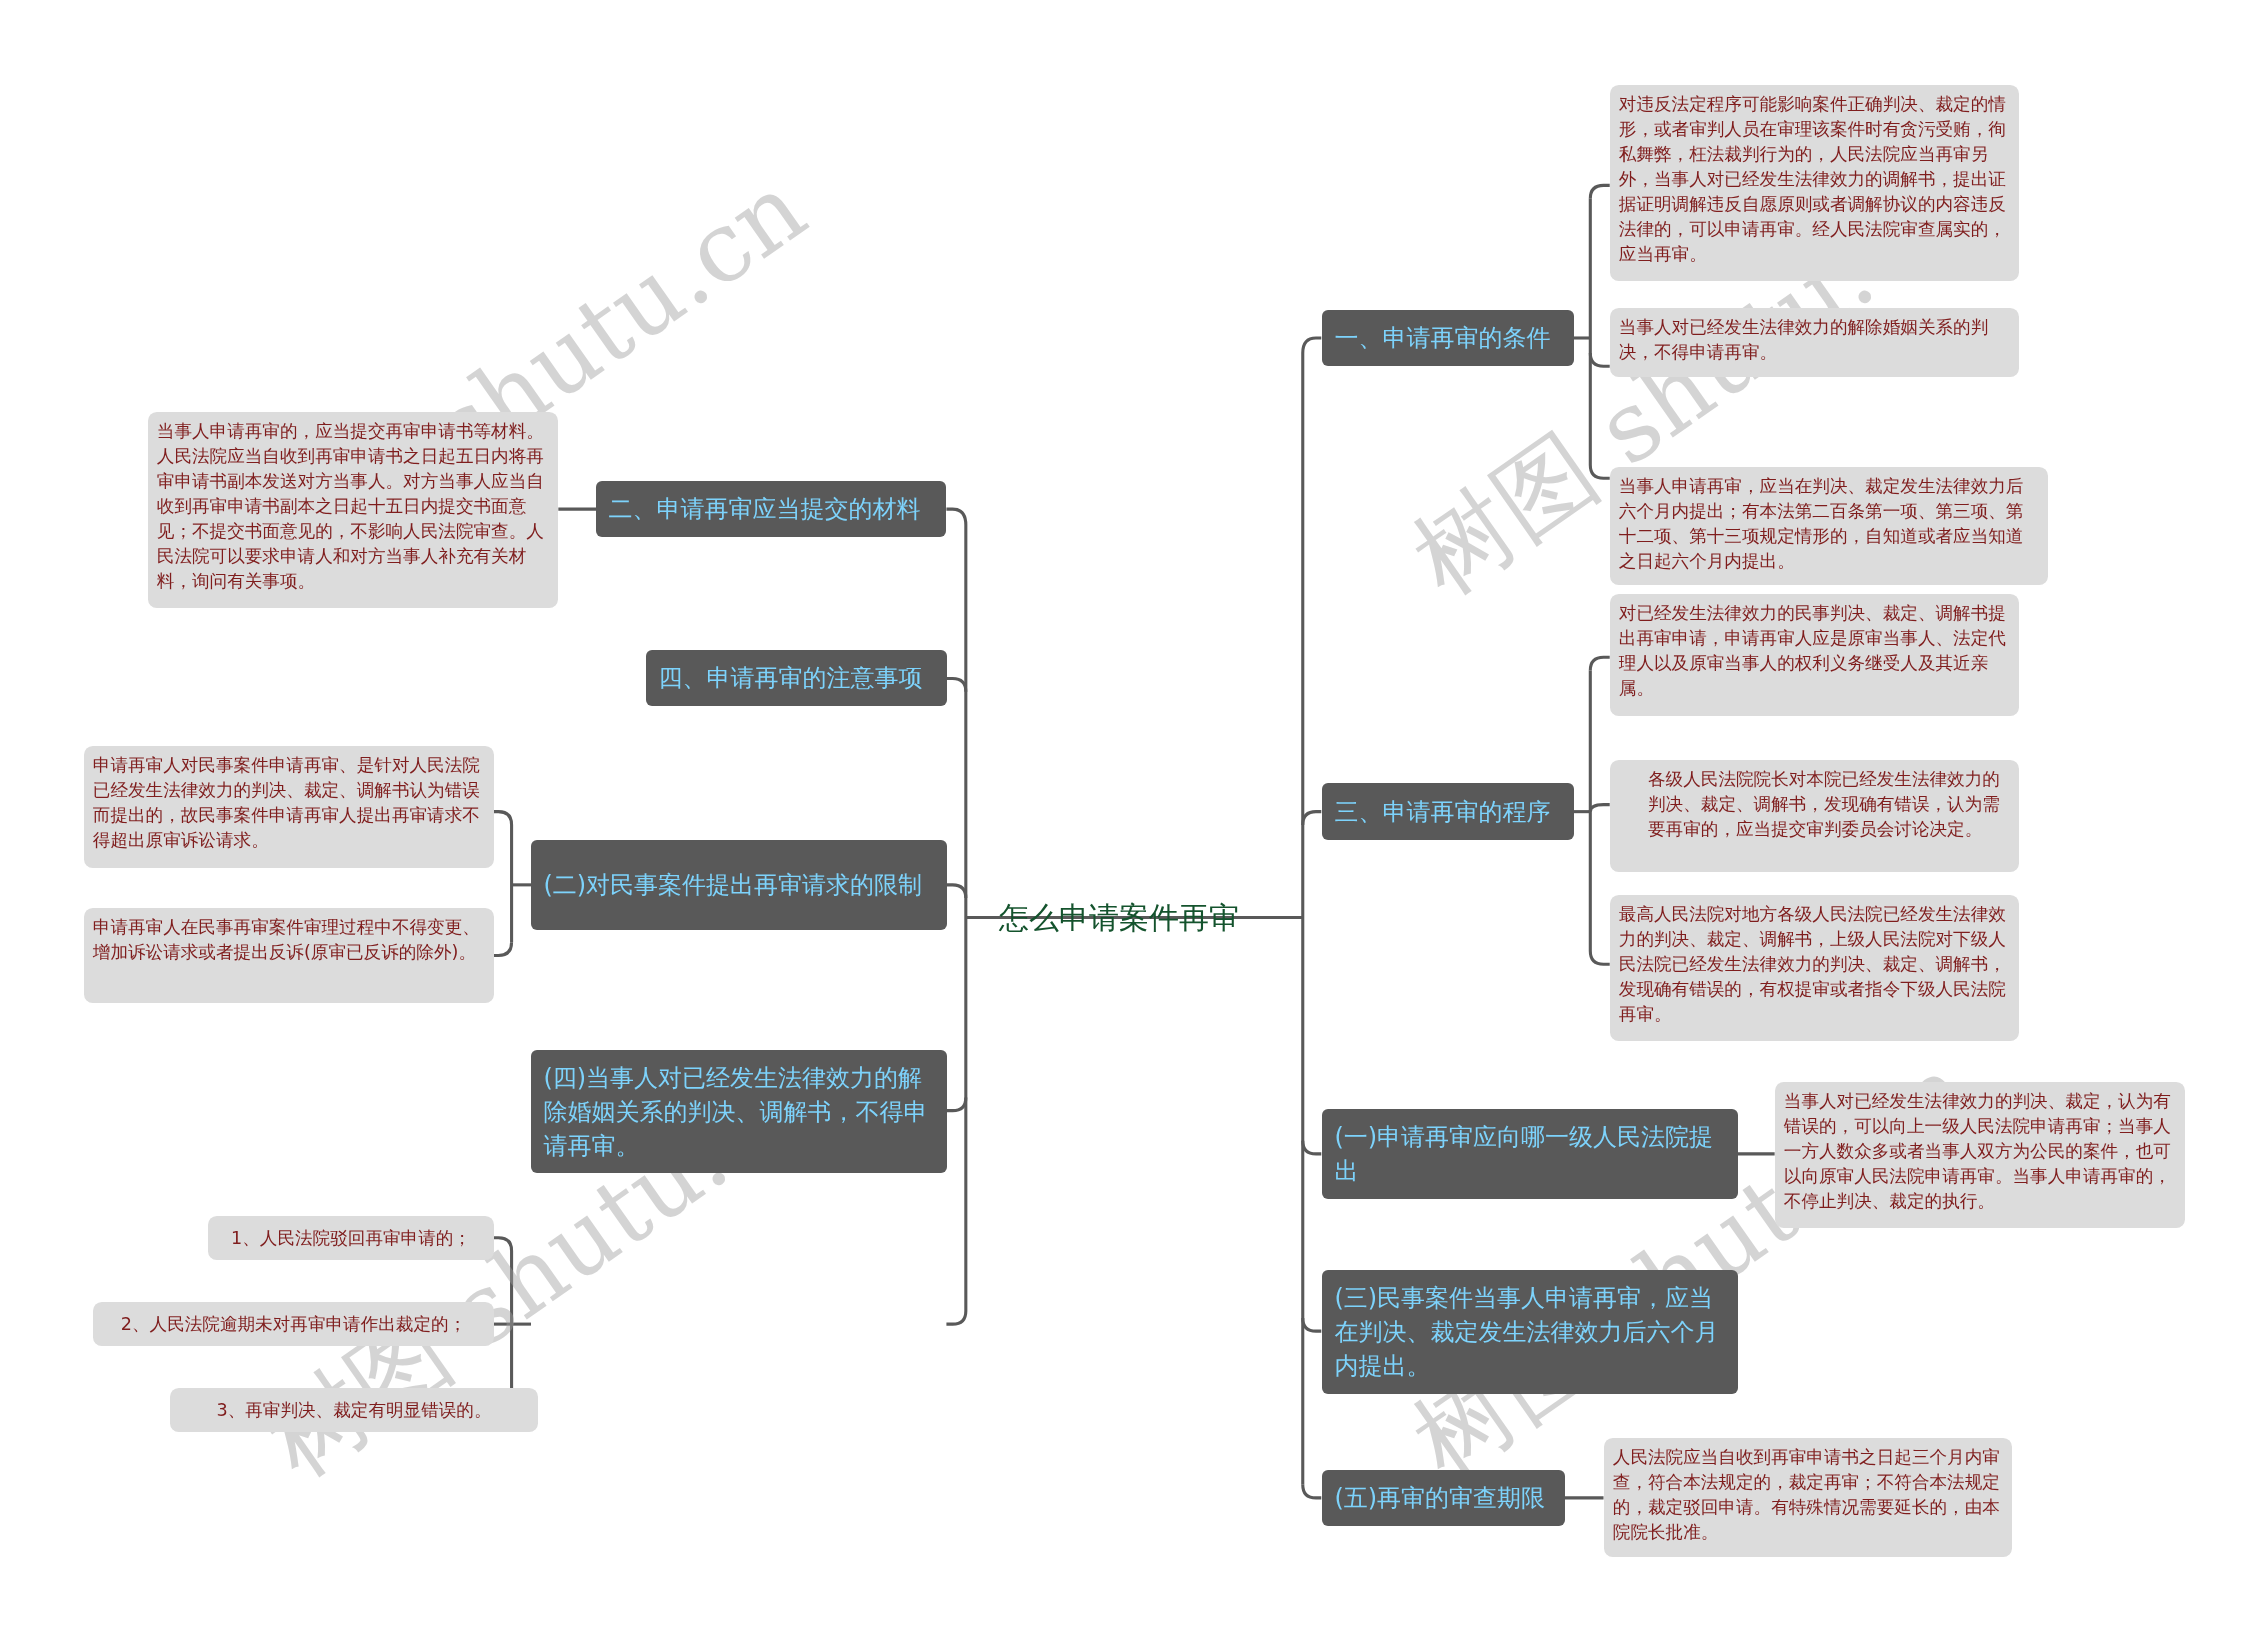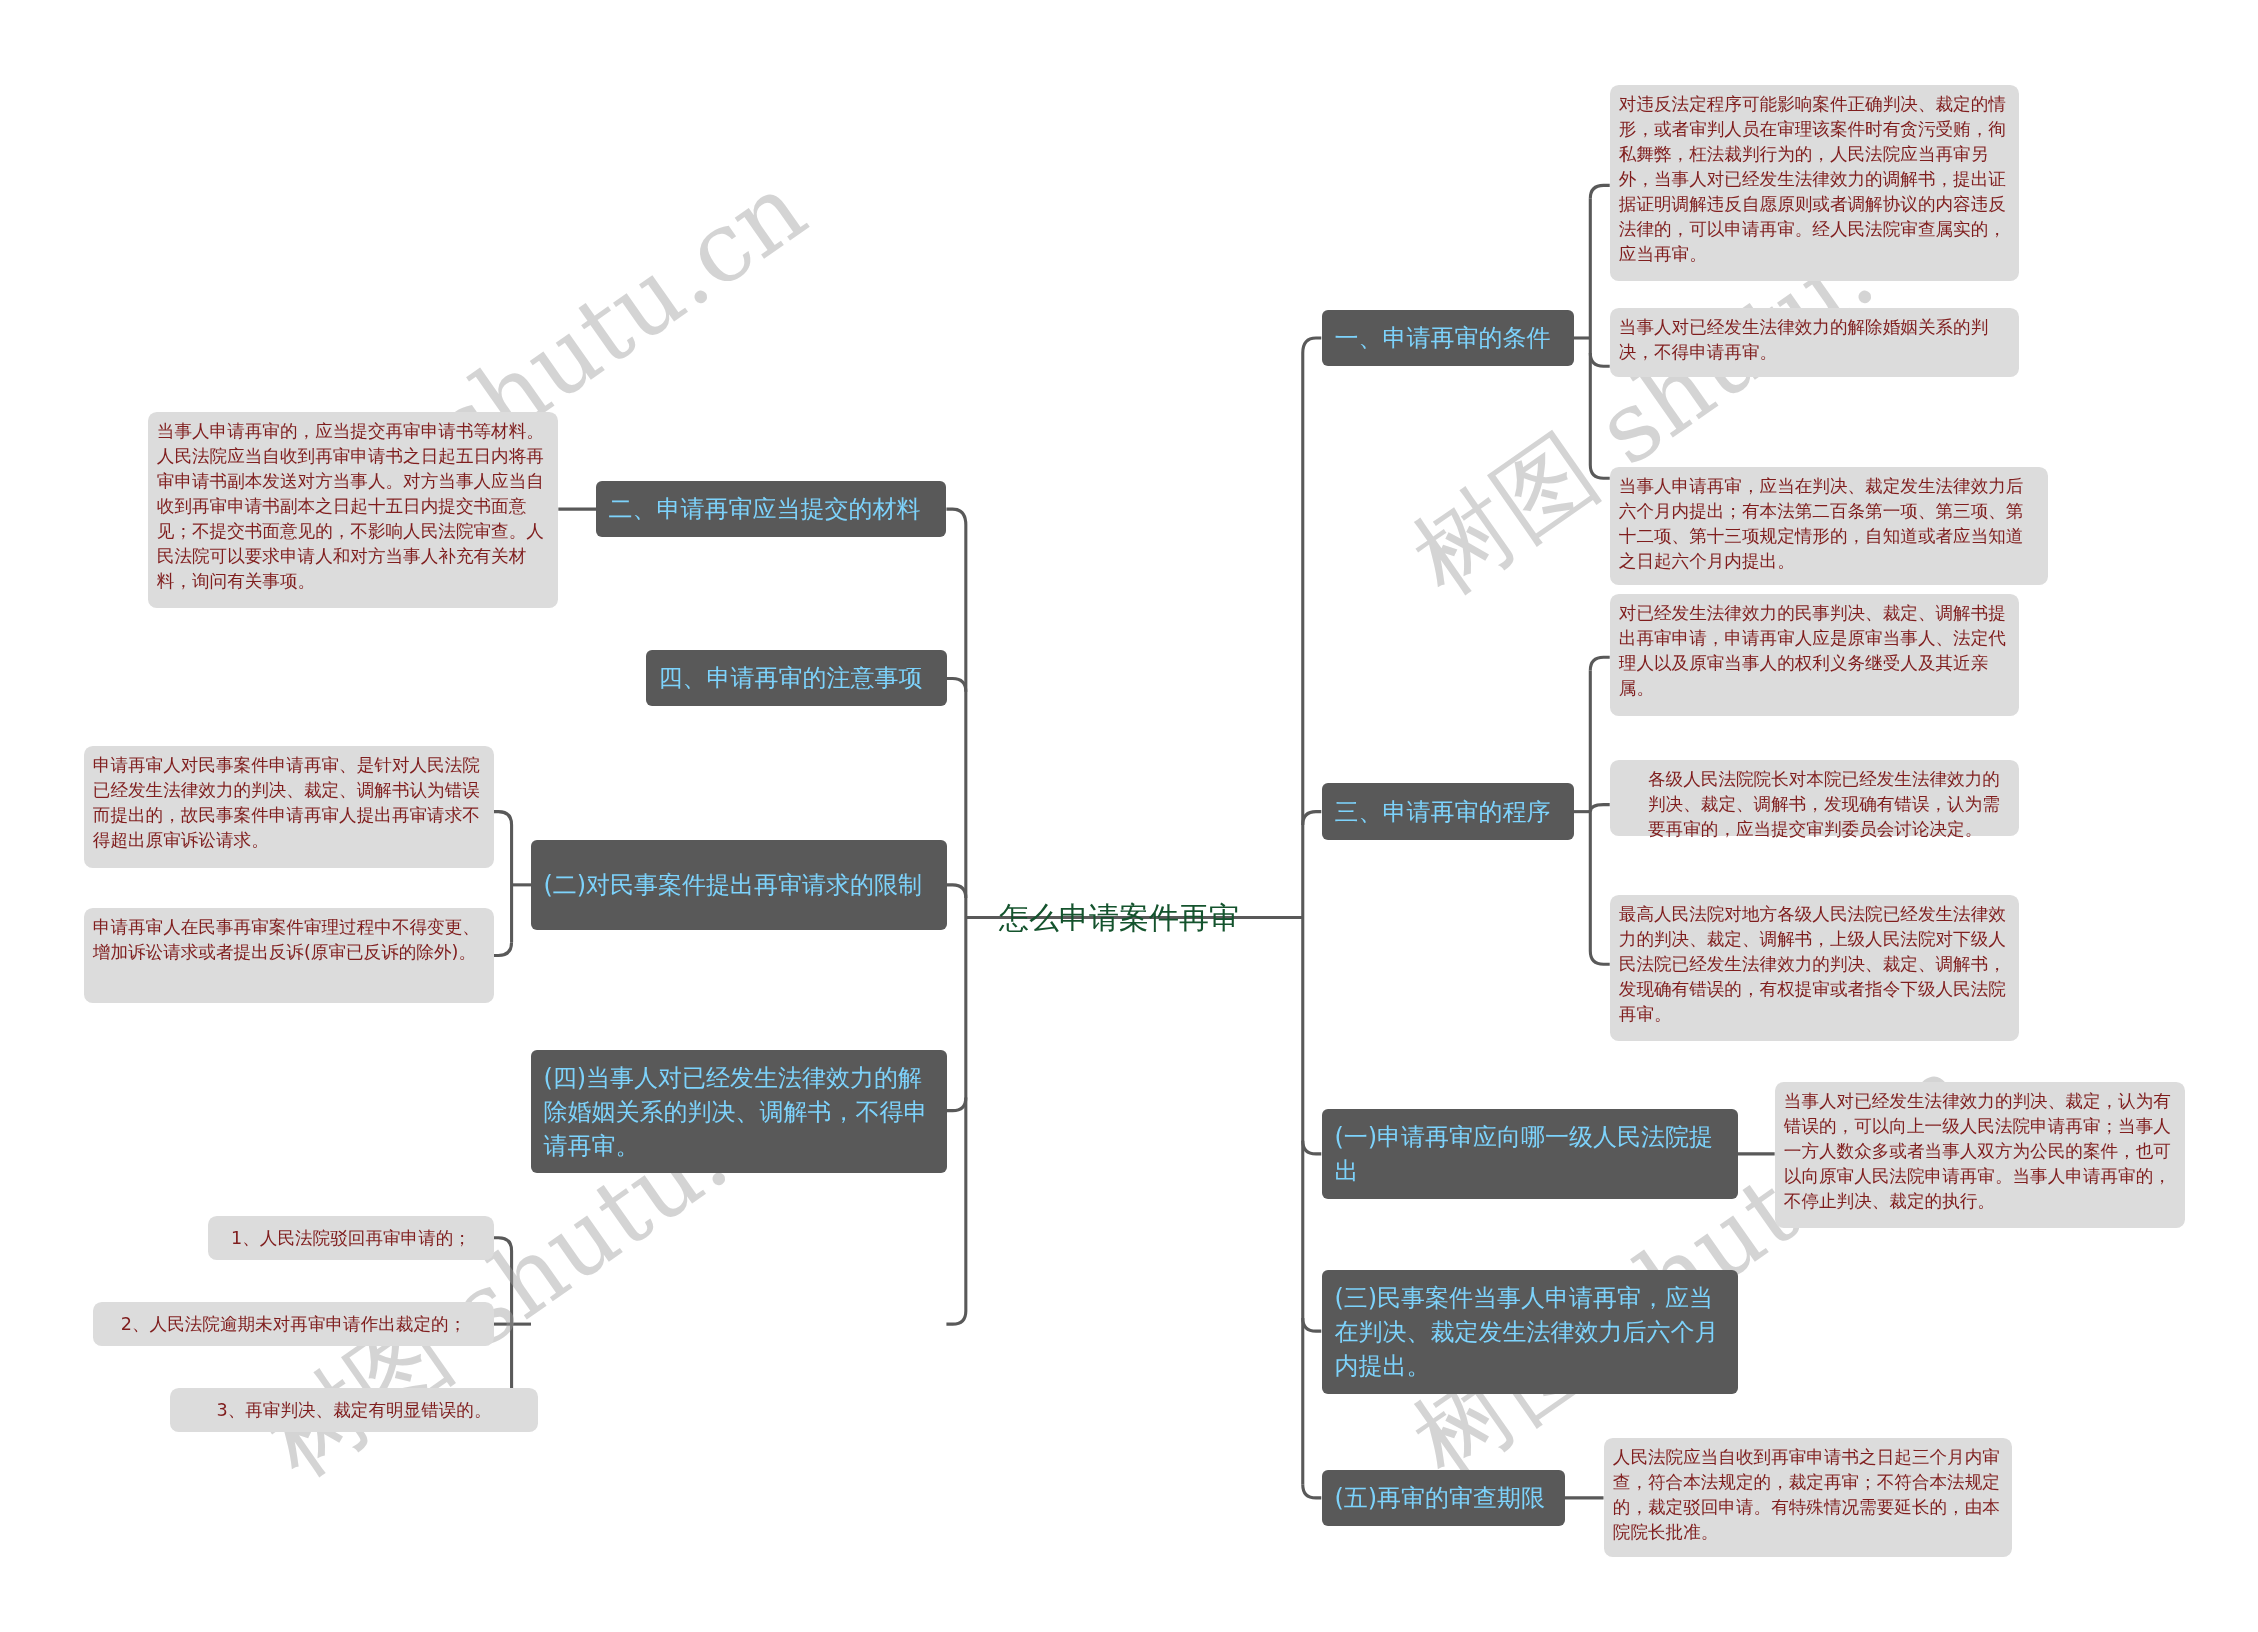--- a/index.html
+++ b/index.html
@@ -83,21 +83,21 @@
     <span>一、申请再审的条件</span>
   </div>
   <div class="leaf" style="left:1610px; top:85px; width:409px; height:196px;">对违反法定程序可能影响案件正确判决、裁定的情形，或者审判人员在审理该案件时有贪污受贿，徇私舞弊，枉法裁判行为的，人民法院应当再审另外，当事人对已经发生法律效力的调解书，提出证据证明调解违反自愿原则或者调解协议的内容违反法律的，可以申请再审。经人民法院审查属实的，应当再审。</div>
   <div class="leaf" style="left:1610px; top:308px; width:409px; height:69px;">当事人对已经发生法律效力的解除婚姻关系的判决，不得申请再审。</div>
   <div class="leaf" style="left:1610px; top:432px; width:438px; height:118px;margin-top:35px;">当事人申请再审，应当在判决、裁定发生法律效力后六个月内提出；有本法第二百条第一项、第三项、第十二项、第十三项规定情形的，自知道或者应当知道之日起六个月内提出。</div>
 
   <div class="branch" style="left:1322px; top:783px; width:252px; height:57px;">
     <span>三、申请再审的程序</span>
   </div>
   <div class="leaf" style="left:1610px; top:594px; width:409px; height:122px;">对已经发生法律效力的民事判决、裁定、调解书提出再审申请，申请再审人应是原审当事人、法定代理人以及原审当事人的权利义务继受人及其近亲属。</div>
-  <div class="leaf" style="left:1610px; top:760px; width:409px; height:76px;padding-left:38px;">各级人民法院院长对本院已经发生法律效力的判决、裁定、调解书，发现确有错误，认为需要再审的，应当提交审判委员会讨论决定。</div>
+  <div class="leaf" style="left:1610px; top:760px; width:409px; height:112px;padding-left:38px;">各级人民法院院长对本院已经发生法律效力的判决、裁定、调解书，发现确有错误，认为需要再审的，应当提交审判委员会讨论决定。</div>
   <div class="leaf" style="left:1610px; top:895px; width:409px; height:146px;">最高人民法院对地方各级人民法院已经发生法律效力的判决、裁定、调解书，上级人民法院对下级人民法院已经发生法律效力的判决、裁定、调解书，发现确有错误的，有权提审或者指令下级人民法院再审。</div>
 
   <div class="branch" style="left:1322px; top:1109px; width:416px; height:90px;">
     <span>(一)申请再审应向哪一级人民法院提出</span>
   </div>
   <div class="leaf" style="left:1775px; top:1082px; width:410px; height:146px;">当事人对已经发生法律效力的判决、裁定，认为有错误的，可以向上一级人民法院申请再审；当事人一方人数众多或者当事人双方为公民的案件，也可以向原审人民法院申请再审。当事人申请再审的，不停止判决、裁定的执行。</div>
 
   <div class="branch" style="left:1322px; top:1270px; width:416px; height:124px;">
     <span>(三)民事案件当事人申请再审，应当在判决、裁定发生法律效力后六个月内提出。</span>
   </div>

